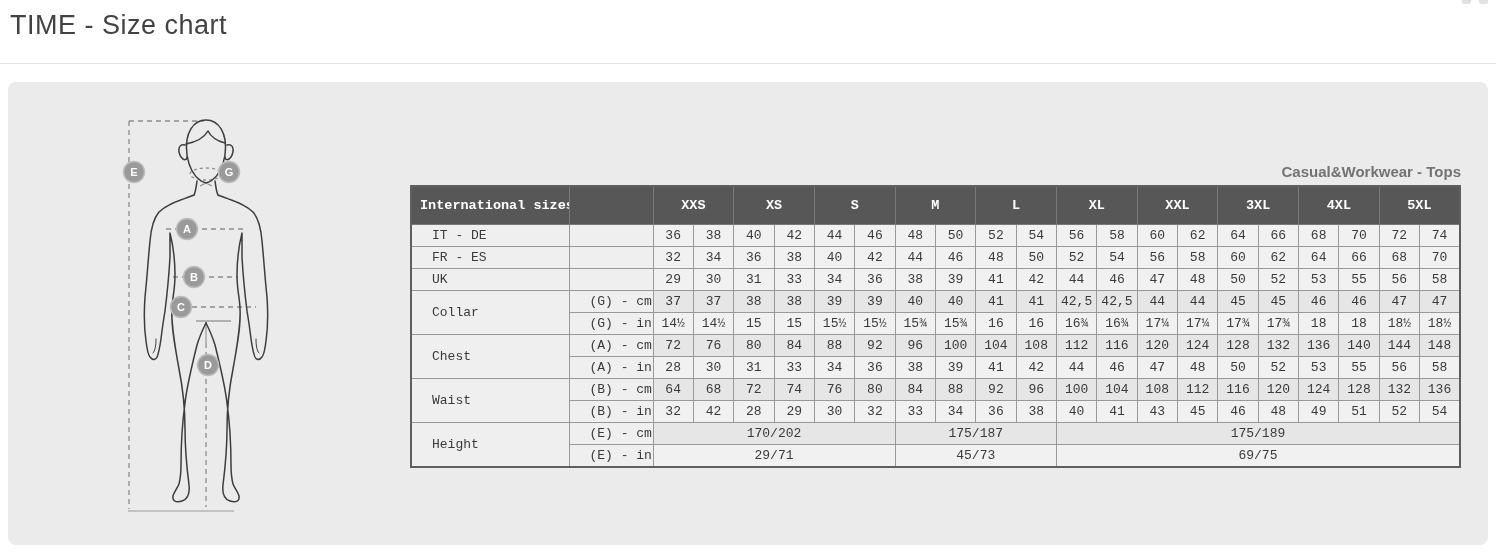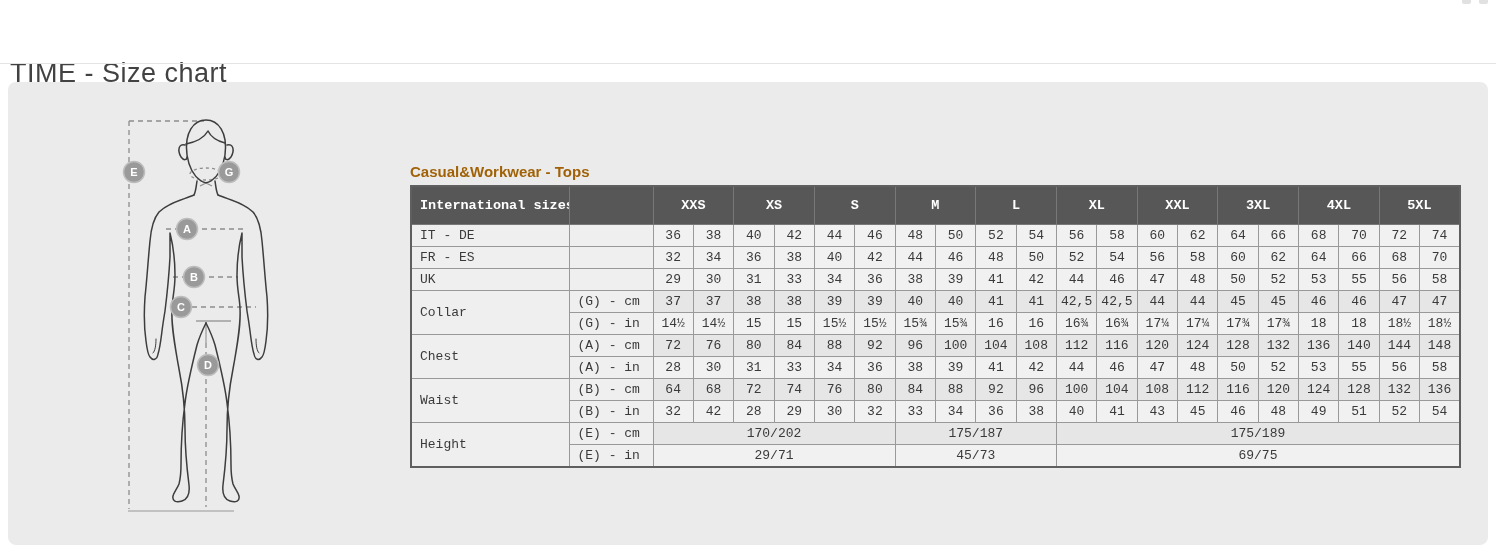--- a/index.html
+++ b/index.html
@@ -2,54 +2,54 @@
 <html><head>
 <meta charset="utf-8">
 <style>
   html,body{margin:0;padding:0;}
   body{
     width:1496px;height:557px;position:relative;overflow:hidden;
     background:#ffffff;font-family:"Liberation Sans",sans-serif;
   }
   .page-title{
     position:absolute;left:10px;top:10px;
-    font-size:27px;font-weight:300;letter-spacing:.5px;color:#424242;margin-top:48px;
+    font-size:27px;font-weight:300;letter-spacing:.5px;color:#424242;
   }
   .top-divider{
     position:absolute;left:0;top:63px;width:1496px;height:1px;background:#e4e4e4;
   }
   .crop-icons{position:absolute;right:8px;top:0;display:flex;gap:8px;opacity:.45;}
   .crop-icons span{width:9px;height:4px;background:#bdbdbd;border-radius:0 0 2px 2px;display:block;}
   .panel{
     position:absolute;left:8px;top:82px;width:1480px;height:463px;
     background:#ebebeb;border-radius:8px;
   }
   .figure-svg{position:absolute;left:100px;top:95px;}
 
   .table-wrap{position:absolute;left:410px;top:163px;width:1051px;}
   .table-title{
-    width:1051px;text-align:left;font-size:15px;font-weight:700;color:#a16207;
+    width:1051px;text-align:right;font-size:15px;font-weight:700;color:#737373;
     margin:0 0 5px 0;
   }
   table.size-table{
     border-collapse:collapse;table-layout:fixed;width:1051px;
     font-family:Liberation Mono, monospace;font-size:13px;color:#3a3a3a;
     border:2px solid #5f5f5f;
   }
   .size-table th,.size-table td{
     border:1px solid #999;height:21px;text-align:center;padding:0;
     overflow:hidden;white-space:nowrap;
   }
   .size-table thead th{
     background:#575757;color:#ffffff;border-color:#787878;
     height:37px;font-weight:700;font-size:13.5px;
   }
   .size-table thead th.corner{text-align:left;padding-left:8px;}
   .size-table td.lbl,.size-table td.sub{
-    text-align:left;padding-left:8px;background:#efefef;
+    text-align:left;padding-left:20px;background:#efefef;
   }
   .size-table td.val{background:#f1f1f1;}
   .size-table tr.cm td.val{background:#e6e6e6;}
 </style>
 </head>
 <body>
 
 <div class="page-title">TIME - Size chart</div>
 <div class="top-divider"></div>
 <div class="crop-icons">

